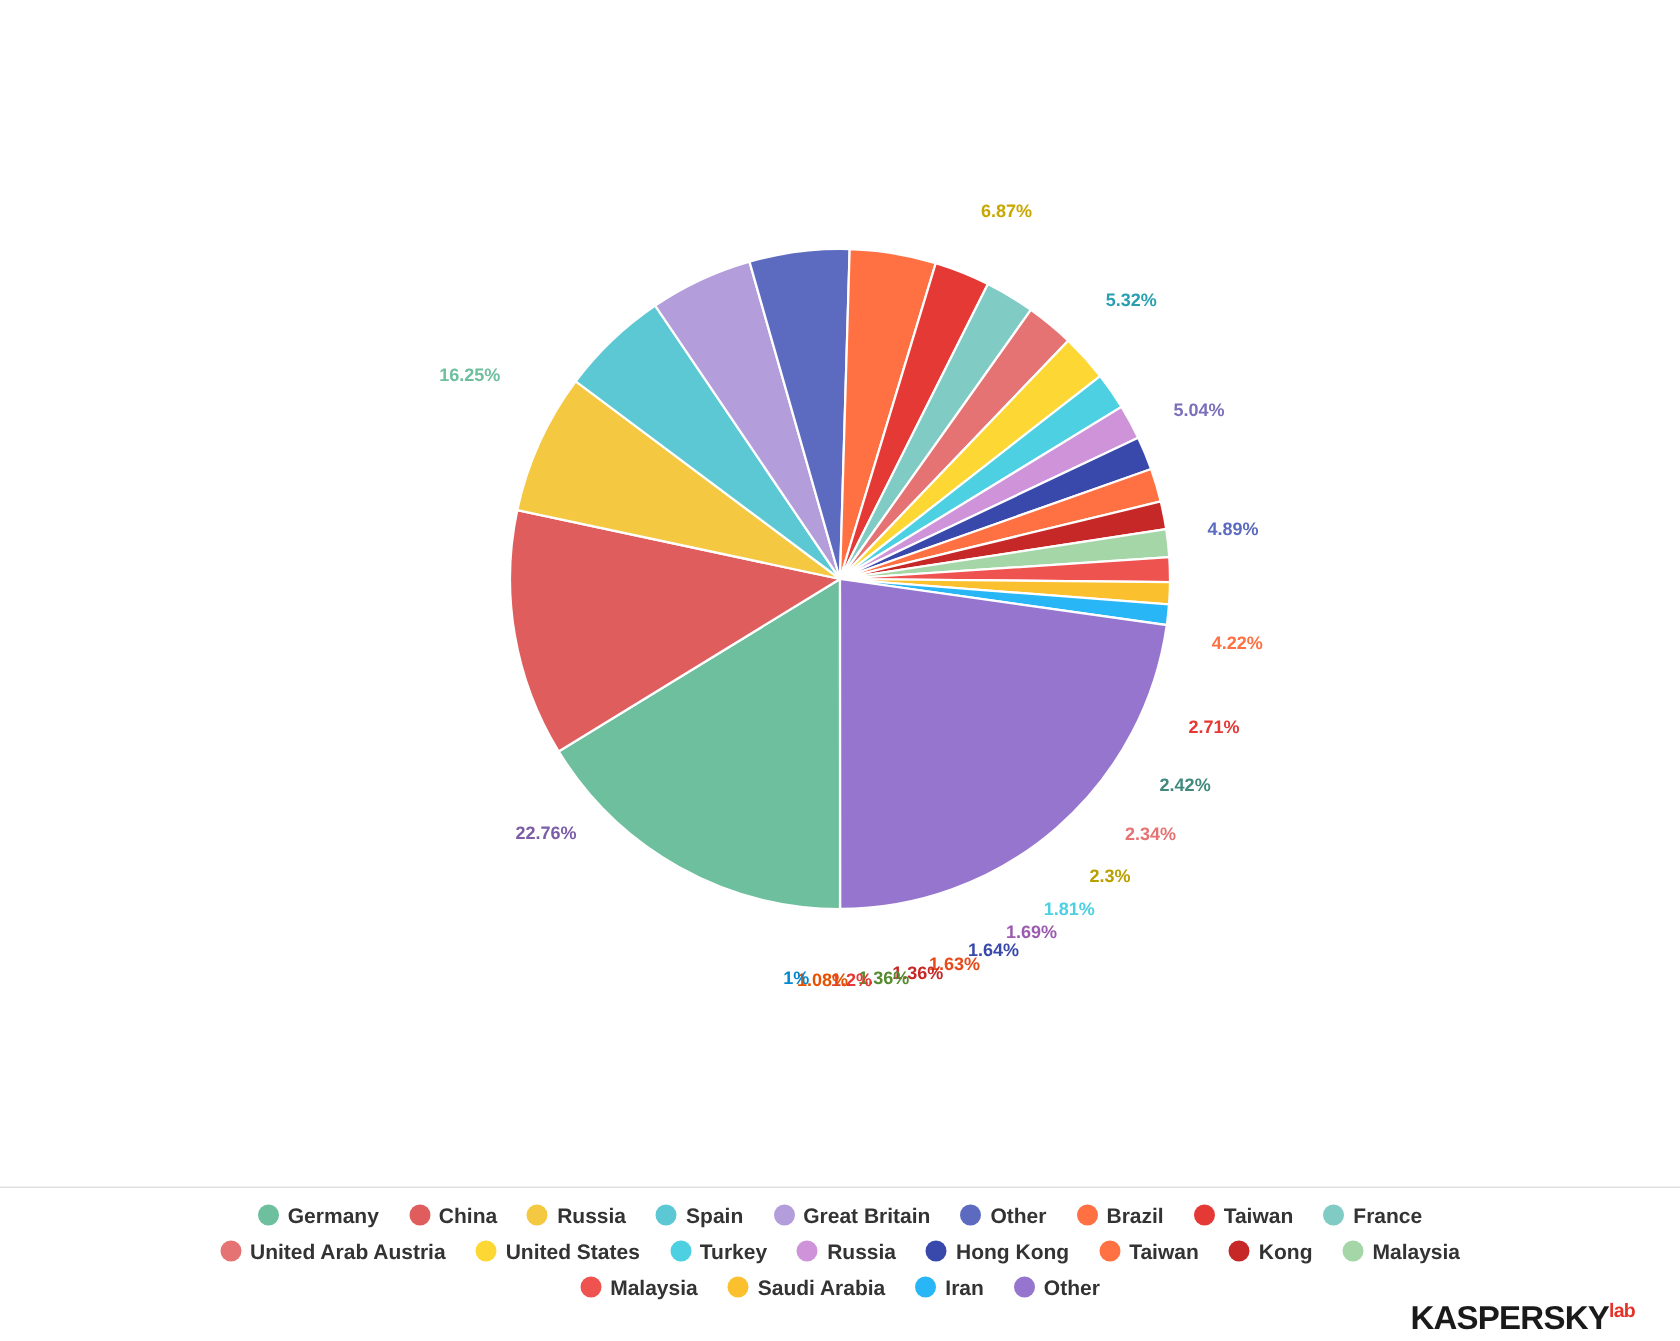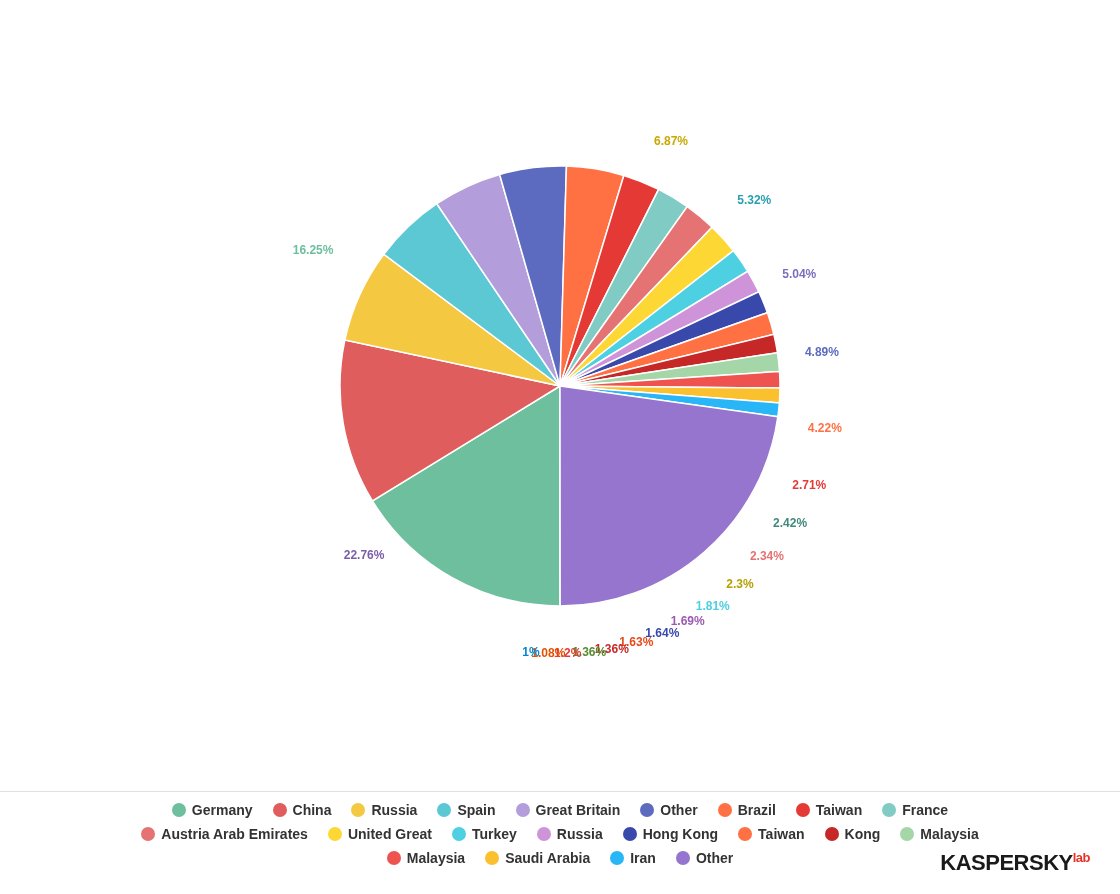--- a/index.html
+++ b/index.html
@@ -49,21 +49,21 @@
       color: #333;
     }
     .legend-dot {
       width: 14px;
       height: 14px;
       border-radius: 50%;
       flex-shrink: 0;
     }
     #kaspersky-logo {
       position: absolute;
-      bottom: 18px;
+      bottom: 2px;
       right: 30px;
       font-size: 22px;
       font-weight: 900;
       letter-spacing: -0.5px;
       color: #1a1a1a;
     }
     #kaspersky-logo sup { font-size: 13px; color: #e63329; vertical-align: super; }
   </style>
 </head>
 <body>
@@ -150,25 +150,25 @@
           <span>Taiwan</span>
         </div>
         <div class="legend-item">
           <div class="legend-dot" style="background: rgb(128, 203, 196);"></div>
           <span>France</span>
         </div>
       </div>
       <div class="legend-row">
         <div class="legend-item">
           <div class="legend-dot" style="background: rgb(229, 115, 115);"></div>
-          <span>Austria Arab Emirates</span>
+          <span>United Arab Austria</span>
         </div>
         <div class="legend-item">
           <div class="legend-dot" style="background: rgb(253, 216, 53);"></div>
-          <span>United Great</span>
+          <span>United States</span>
         </div>
         <div class="legend-item">
           <div class="legend-dot" style="background: rgb(77, 208, 225);"></div>
           <span>Turkey</span>
         </div>
         <div class="legend-item">
           <div class="legend-dot" style="background: rgb(206, 147, 216);"></div>
           <span>Russia</span>
         </div>
         <div class="legend-item">

